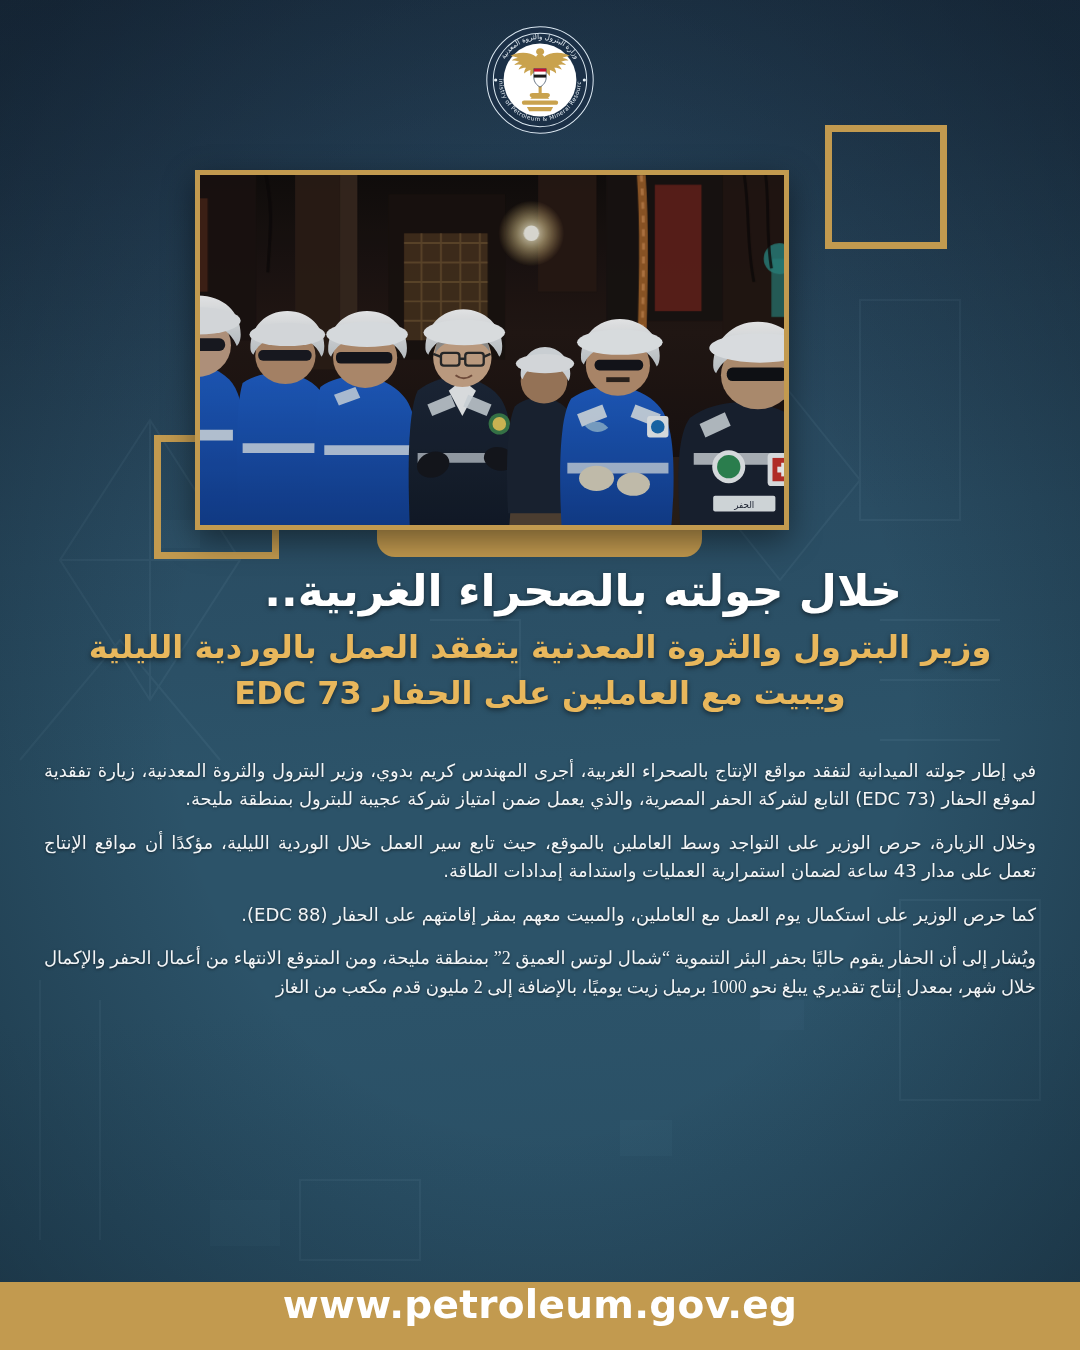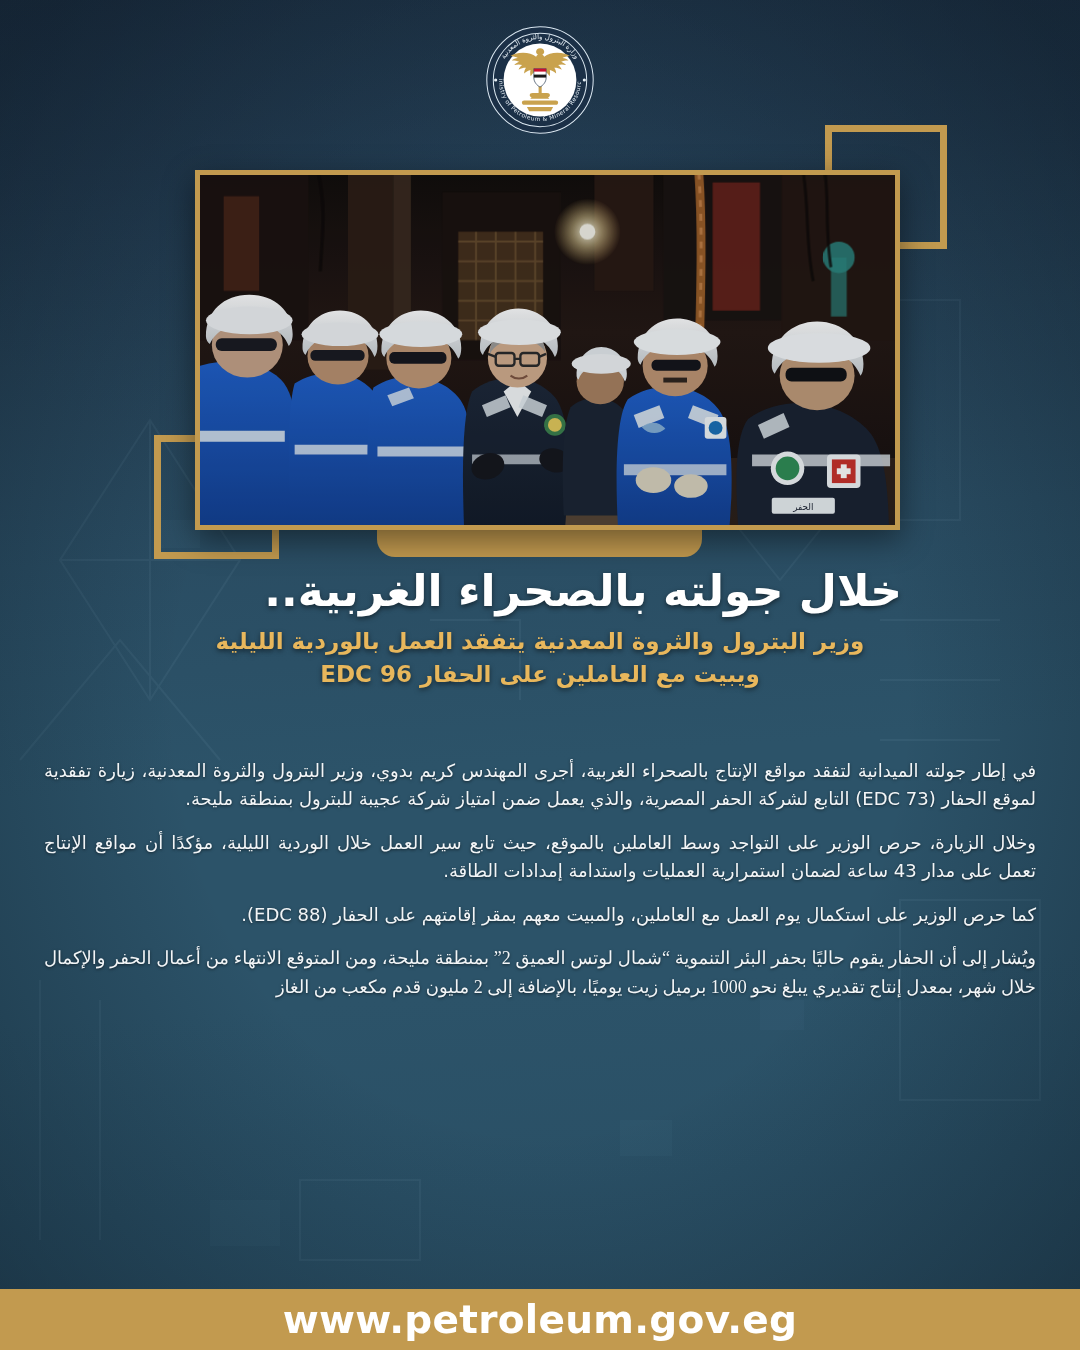--- a/index.html
+++ b/index.html
@@ -68,21 +68,21 @@
     position:absolute;
     left:220px; top:395px;
     width:325px; height:32px;
     background:#c29a4f;
     border-radius:0 0 18px 18px;
   }
 
   .photo-frame {
     position:absolute;
     left:38px; top:40px;
-    width:705px; height:360px;
+    width:594px; height:360px;
     border:5px solid #c29a4f;
     overflow:hidden;
     background:#0b0f14;
     box-shadow:0 10px 30px rgba(0,0,0,.45);
   }
   .photo-frame svg { display:block; width:100%; height:100%; }
 
   
   .headline {
     position:absolute; left:60px; right:60px; top:563px;
@@ -92,21 +92,21 @@
     color:#ffffff;
     font-size:44px; font-weight:bold;
     line-height:1.28;
     letter-spacing:-.2px;
     text-shadow:0 2px 5px rgba(0,0,0,.5);
     text-align:right;
     padding-right:118px;
   }
   .hl-main {
     color:#e8b75c;
-    font-size:23px; font-weight:bold;
+    font-size:32px; font-weight:bold;
     line-height:1.42;
     margin-top:6px;
     text-shadow:0 2px 5px rgba(0,0,0,.5);
   }
   .hl-main .l2 { display:block; }
   .hl-main .l3 { display:block; }
 
   
   .body-copy {
     position:absolute;
@@ -116,23 +116,23 @@
     line-height:1.58;
     text-align:justify;
     text-shadow:0 1px 3px rgba(0,0,0,.55);
   }
   .body-copy p { margin-bottom:15px; }
   .body-copy p:last-child { margin-bottom:0;font-family:Liberation Serif, serif; }
 
   
   .footer {
     position:absolute; left:0; right:0; bottom:0;
-    height:61px;
+    height:68px;
     background:#c29a4f;
-    display:flex; align-items:center; justify-content:center;margin-top:31px;
+    display:flex; justify-content:center;margin-top:31px;
   }
   .footer-url {
     color:#ffffff;
     font-size:39px;
     font-weight:bold;
     letter-spacing:.3px;
     direction:ltr;
   }
 </style>
 </head>
@@ -384,21 +384,21 @@
 
         <rect width="705" height="360" fill="#0a1018" opacity="0.12"></rect>
       </svg>
     </div>
   </div>
 
   <div class="headline">
     <div class="hl-kicker">خلال جولته بالصحراء الغربية..</div>
     <div class="hl-main">
       <span class="l2">وزير البترول والثروة المعدنية يتفقد العمل بالوردية الليلية</span>
-      <span class="l3">ويبيت مع العاملين على الحفار EDC 96</span>
+      <span class="l3">ويبيت مع العاملين على الحفار EDC 73</span>
     </div>
   </div>
 
   <div class="body-copy">
     <p>في إطار جولته الميدانية لتفقد مواقع الإنتاج بالصحراء الغربية، أجرى المهندس كريم بدوي، وزير البترول والثروة المعدنية، زيارة تفقدية لموقع الحفار (EDC 73) التابع لشركة الحفر المصرية، والذي يعمل ضمن امتياز شركة عجيبة للبترول بمنطقة مليحة.</p>
     <p>وخلال الزيارة، حرص الوزير على التواجد وسط العاملين بالموقع، حيث تابع سير العمل خلال الوردية الليلية، مؤكدًا أن مواقع الإنتاج تعمل على مدار 43 ساعة لضمان استمرارية العمليات واستدامة إمدادات الطاقة.</p>
     <p>كما حرص الوزير على استكمال يوم العمل مع العاملين، والمبيت معهم بمقر إقامتهم على الحفار (EDC 88).</p>
     <p>ويُشار إلى أن الحفار يقوم حاليًا بحفر البئر التنموية “شمال لوتس العميق 2” بمنطقة مليحة، ومن المتوقع الانتهاء من أعمال الحفر والإكمال خلال شهر، بمعدل إنتاج تقديري يبلغ نحو 1000 برميل زيت يوميًا، بالإضافة إلى 2 مليون قدم مكعب من الغاز</p>
   </div>
 

